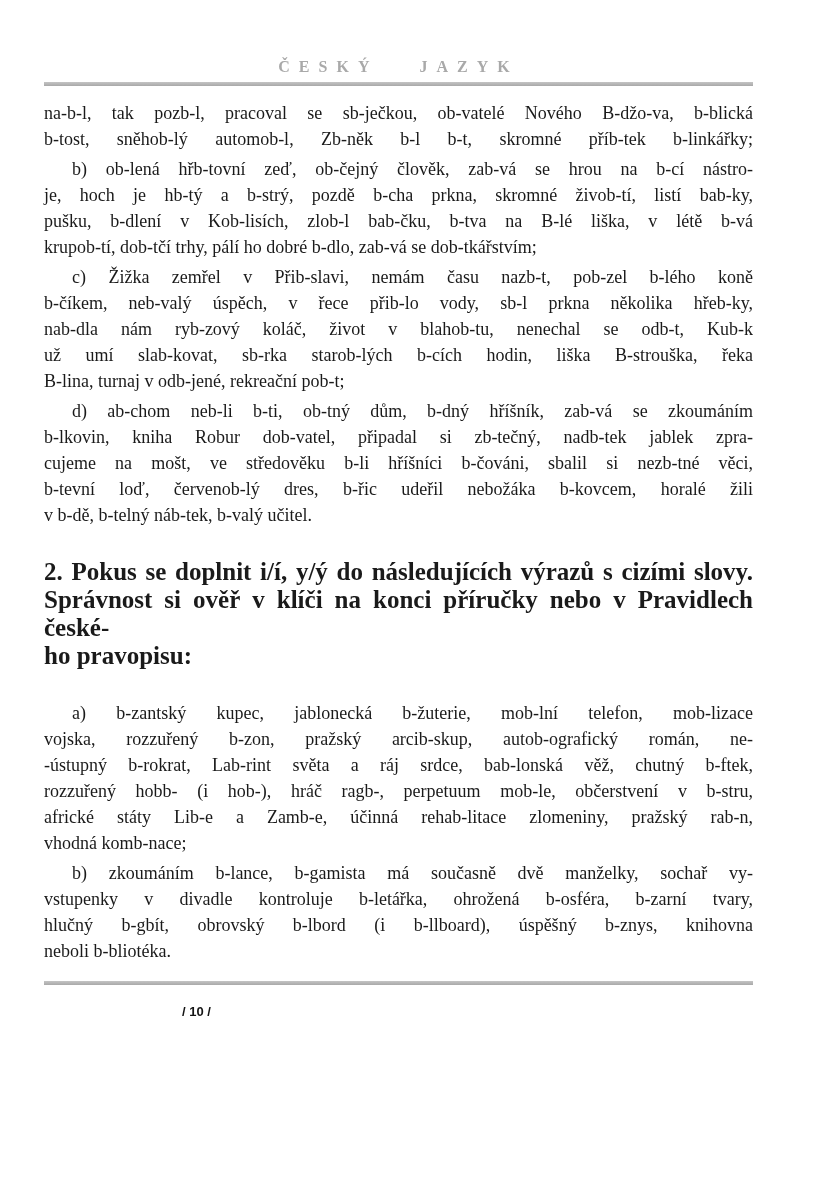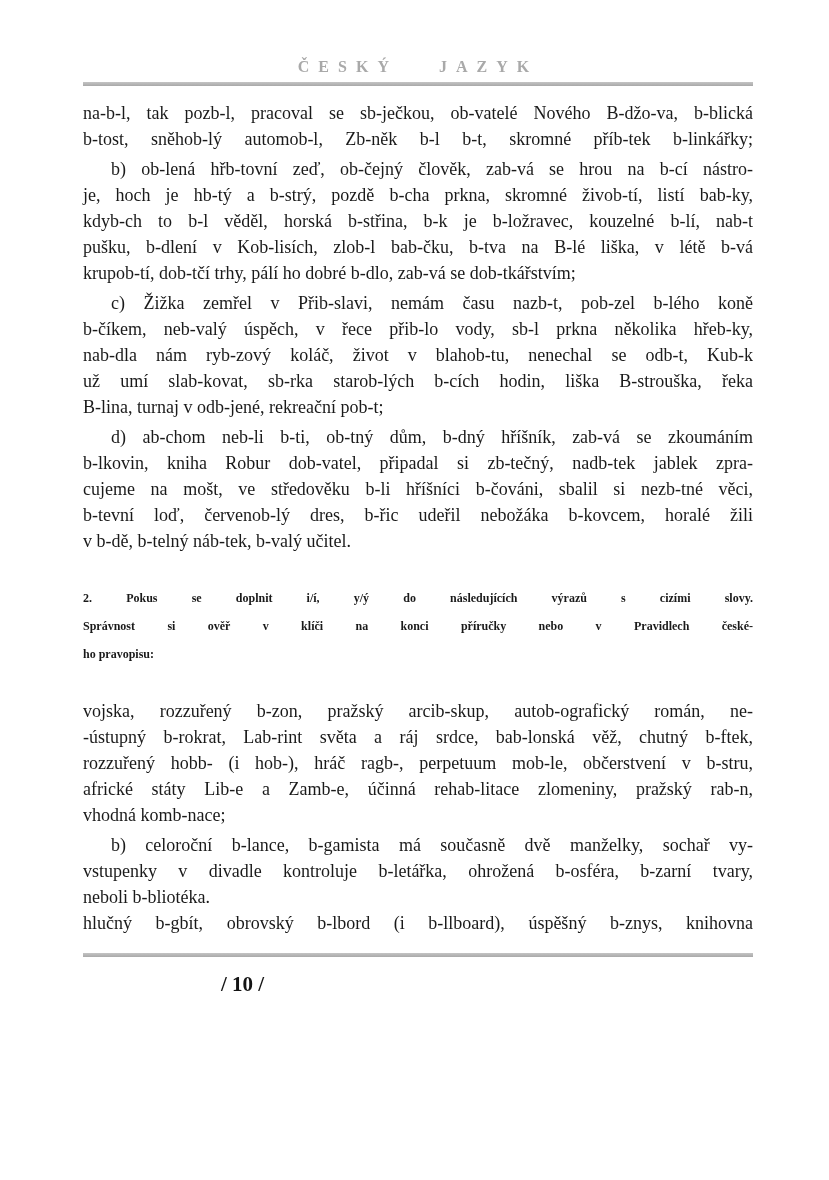--- a/index.html
+++ b/index.html
@@ -2,21 +2,21 @@
 <html><head>
 <meta charset="utf-8">
 <style>
   html, body { margin: 0; padding: 0; }
   body {
     width: 829px; height: 1180px;
     background: #ffffff;
     overflow: hidden;
     font-family: "Liberation Serif", serif;
   }
-  .page { padding: 57px 76px 0 83px; }
+  .page { padding: 57px 76px 0 44px; }
 
   .header-title {
     font-family: "Liberation Serif", serif;
     font-weight: bold;
     font-size: 16px; line-height: 20px;
     letter-spacing: 9px;
     word-spacing: 28px;
     color: #a9a9a9;
     text-align: center;
   }
@@ -40,31 +40,31 @@
     text-align-last: auto;
     -moz-text-align-last: auto;
   }
   .ln.indent { text-indent: 28px; }
 
   .para { margin-top: 4px; }
   .para.first { margin-top: 8px; }
   .para.heading { margin-top: 30px; }
   .para.heading .ln {
     font-weight: bold;
-    font-size: 12px; line-height: 28px;
+    font-size: 25px; line-height: 28px;
   }
   .para.after-heading { margin-top: 30px; }
 
   .footer-rule { margin-top: 17px; }
   .pagenum {
     margin-top: 16px;
     margin-left: 138px;
-    font-family: Liberation Serif, serif;
+    font-family: Liberation Sans, sans-serif;
     font-weight: bold;
-    font-size: 21px; line-height: 22px;
+    font-size: 13px; line-height: 22px;
     color: #141414;
   }
 </style>
 </head>
 <body>
 
 <div class="page">
 
   <div>
     <div class="header-title">ČESKÝ JAZYK</div>
@@ -74,21 +74,20 @@
   <div class="content">
 
     <div class="para first">
       <div class="ln">na-b-l, tak pozb-l, pracoval se sb-ječkou, ob-vatelé Nového B-džo-va, b-blická</div>
       <div class="ln">b-tost, sněhob-lý automob-l, Zb-něk b-l b-t, skromné příb-tek b-linkářky;</div>
     </div>
 
     <div class="para">
       <div class="ln indent">b) ob-lená hřb-tovní zeď, ob-čejný člověk, zab-vá se hrou na b-cí nástro-</div>
       <div class="ln">je, hoch je hb-tý a b-strý, pozdě b-cha prkna, skromné živob-tí, listí bab-ky,</div>
-      <div class="ln">kdyb-ch to b-l věděl, horská b-střina, b-k je b-ložravec, kouzelné b-lí, nab-t</div>
       <div class="ln">pušku, b-dlení v Kob-lisích, zlob-l bab-čku, b-tva na B-lé liška, v létě b-vá</div>
       <div class="ln last">krupob-tí, dob-tčí trhy, pálí ho dobré b-dlo, zab-vá se dob-tkářstvím;</div>
     </div>
 
     <div class="para">
       <div class="ln indent">c) Žižka zemřel v Přib-slavi, nemám času nazb-t, pob-zel b-lého koně</div>
       <div class="ln">b-číkem, neb-valý úspěch, v řece přib-lo vody, sb-l prkna několika hřeb-ky,</div>
       <div class="ln">nab-dla nám ryb-zový koláč, život v blahob-tu, nenechal se odb-t, Kub-k</div>
       <div class="ln">už umí slab-kovat, sb-rka starob-lých b-cích hodin, liška B-strouška, řeka</div>
       <div class="ln last">B-lina, turnaj v odb-jené, rekreační pob-t;</div>
@@ -102,32 +101,33 @@
       <div class="ln last">v b-dě, b-telný náb-tek, b-valý učitel.</div>
     </div>
 
     <div class="para heading">
       <div class="ln">2. Pokus se doplnit i/í, y/ý do následujících výrazů s cizími slovy.</div>
       <div class="ln">Správnost si ověř v klíči na konci příručky nebo v Pravidlech české-</div>
       <div class="ln last">ho pravopisu:</div>
     </div>
 
     <div class="para after-heading">
+      <div class="ln indent">a) b-zantský kupec, jablonecká b-žuterie, mob-lní telefon, mob-lizace</div>
       <div class="ln">vojska, rozzuřený b-zon, pražský arcib-skup, autob-ografický román, ne-</div>
       <div class="ln">-ústupný b-rokrat, Lab-rint světa a ráj srdce, bab-lonská věž, chutný b-ftek,</div>
       <div class="ln">rozzuřený hobb- (i hob-), hráč ragb-, perpetuum mob-le, občerstvení v b-stru,</div>
       <div class="ln">africké státy Lib-e a Zamb-e, účinná rehab-litace zlomeniny, pražský rab-n,</div>
       <div class="ln last">vhodná komb-nace;</div>
     </div>
 
     <div class="para">
-      <div class="ln indent">b) celoroční b-lance, b-gamista má současně dvě manželky, sochař vy-</div>
+      <div class="ln indent">b) zkoumáním b-lance, b-gamista má současně dvě manželky, sochař vy-</div>
       <div class="ln">vstupenky v divadle kontroluje b-letářka, ohrožená b-osféra, b-zarní tvary,</div>
+      <div class="ln">hlučný b-gbít, obrovský b-lbord (i b-llboard), úspěšný b-znys, knihovna</div>
       <div class="ln last">neboli b-bliotéka.</div>
-      <div class="ln">hlučný b-gbít, obrovský b-lbord (i b-llboard), úspěšný b-znys, knihovna</div>
     </div>
 
   </div>
 
   <div class="rule footer-rule"></div>
   <div class="pagenum">/ 10 /</div>
 
 </div>
 
 </body></html>

